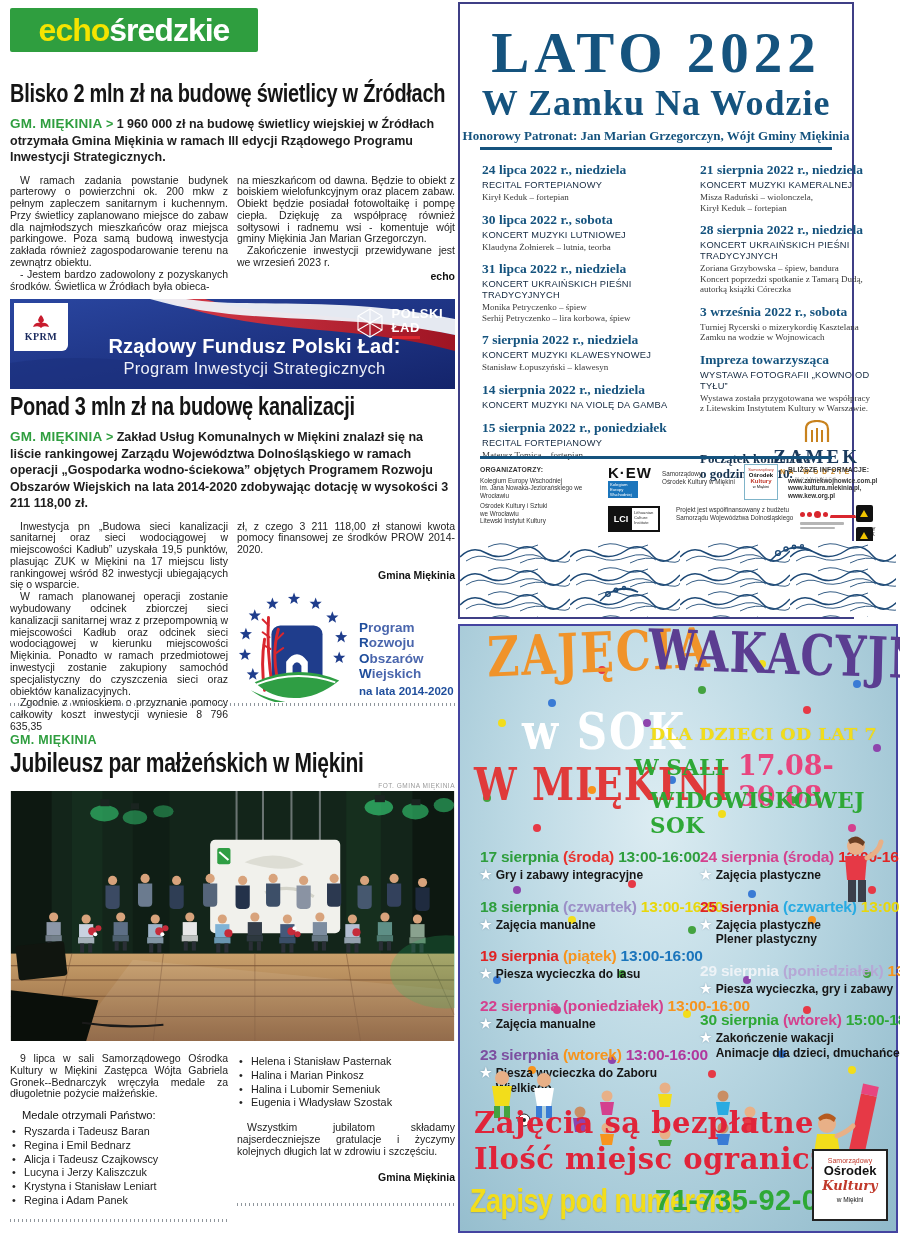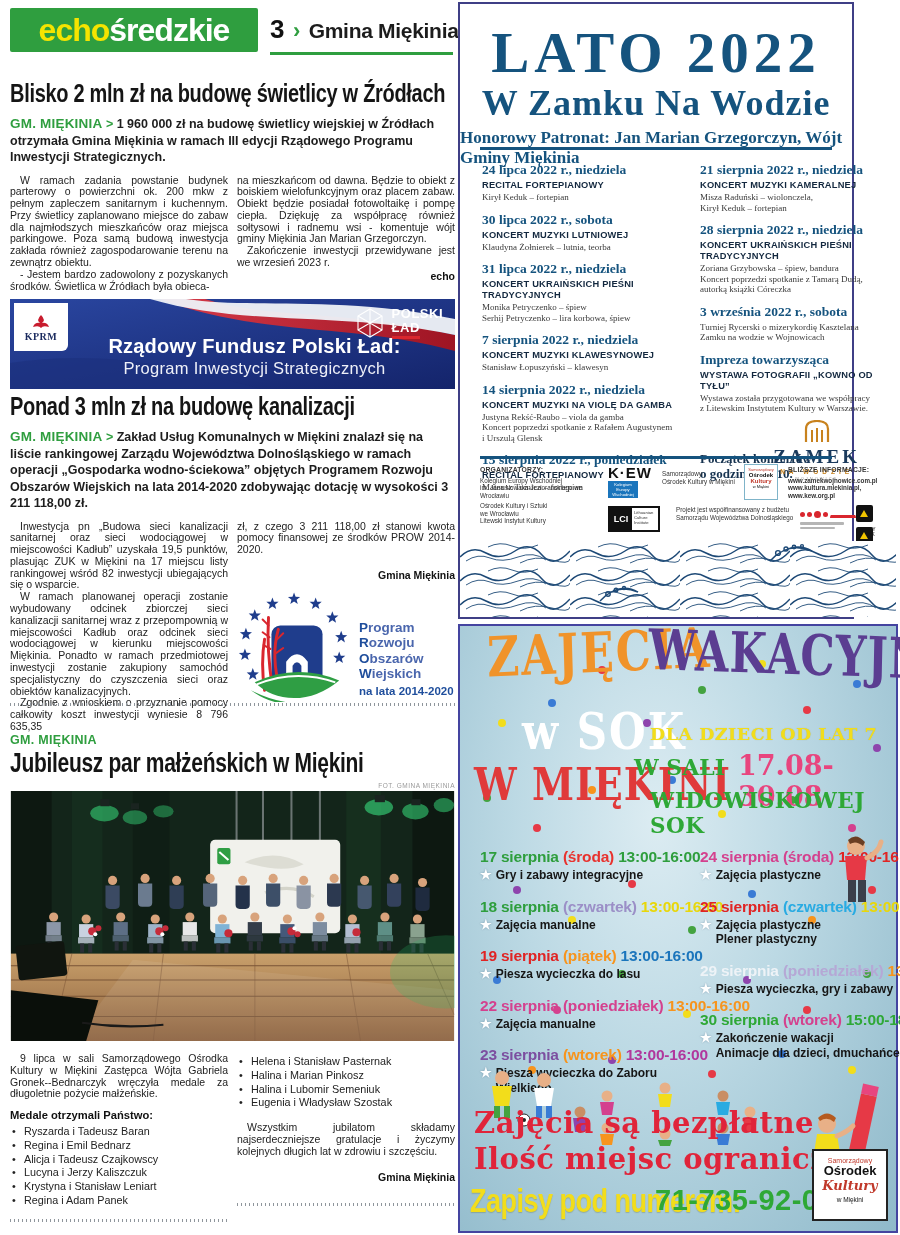--- a/index.html
+++ b/index.html
@@ -54,50 +54,50 @@
   .prow-text b{color:#1f4e9c;font-weight:bold}
   .prow-years{font-size:11.5px;color:#1f4e9c;font-weight:bold;margin-top:2px}
 
   
   .tag-small{color:#2f9e3f;font-weight:bold;font-size:12.5px;letter-spacing:.3px}
   .credit{font-size:6.5px;color:#9a9a9a;text-align:right;letter-spacing:.5px;margin-top:3px}
   .photo{width:445px;height:250px;margin-top:2px}
   ul.medals{list-style:none;margin-top:2px}
   ul.medals li{font-size:10.8px;line-height:13.8px;color:#222;padding-left:14px;position:relative;text-align:left}
   ul.medals li::before{content:"•";position:absolute;left:2px;color:#222}
-  .medals-h{font-weight:bold;font-size:11.2px;color:#111;margin:10px 0 3px}
+  .medals-h{font-weight:normal;font-size:11.2px;color:#111;margin:10px 12px 3px}
 
   
   #lato{left:458px;top:2px;width:396px;height:617px;background:#fff;border:2px solid #3f3f86}
   .lt-title{position:absolute;left:0;right:0;top:16px;text-align:center;color:#15537e;
     font-family:"Liberation Serif",serif;font-weight:bold;font-size:57px;letter-spacing:5px}
   .lt-sub{position:absolute;left:0;right:0;top:78px;text-align:center;color:#15537e;
     font-family:"Liberation Serif",serif;font-weight:bold;font-size:36px;letter-spacing:1px}
-  .lt-pat{position:absolute;left:0;right:0;top:124px;text-align:left;color:#15537e;
-    font-family:"Liberation Serif",serif;font-weight:bold;font-size:17px}
+  .lt-pat{position:absolute;left:0;right:0;top:124px;text-align:center;color:#15537e;
+    font-family:"Liberation Serif",serif;font-weight:bold;font-size:13px}
   .lt-rule{position:absolute;left:20px;right:20px;height:3px;background:#15537e}
   .ev-col{position:absolute;top:158px}
   .ev{margin-bottom:9px}
   .ev-date{font-family:"Liberation Serif",serif;font-weight:bold;font-size:13.5px;color:#15537e;white-space:nowrap;margin-bottom:2px}
-  .ev-name{font-weight:bold;font-size:9.3px;color:#13283f;letter-spacing:.2px;line-height:11px}
+  .ev-name{font-weight:normal;font-size:9.3px;color:#13283f;letter-spacing:.2px;line-height:11px}
   .ev-desc{font-family:"Liberation Serif",serif;font-size:9px;color:#3a3a3a;line-height:10.5px;margin-top:1px}
   .lt-note{font-family:"Liberation Serif",serif;font-weight:bold;font-size:13px;line-height:15px;color:#16324f}
   .zamek{position:absolute;right:26px;bottom:0;text-align:center}
   .zamek-name{font-family:"Liberation Serif",serif;font-weight:bold;font-size:19px;letter-spacing:3px;color:#1b3a5c}
   .zamek-sub{font-size:6.5px;letter-spacing:4px;color:#c8821e;font-weight:bold}
   .zamek-town{font-size:4px;letter-spacing:2px;color:#999;margin-top:1px}
   .ft{position:absolute;font-size:6.3px;line-height:7.6px;color:#333}
   .ft b{font-size:6.8px;letter-spacing:.2px}
   .mini-sok{position:absolute;width:34px;height:36px;background:#fff;border:1px solid #7fb4c9;text-align:center;padding-top:2px}
   .mini-sok .t1{font-size:4px;color:#c0392b}.mini-sok .t2{font-size:6px;font-weight:bold;color:#111}
   .mini-sok .t3{font-size:6px;font-weight:bold;color:#c0392b}.mini-sok .t4{font-size:4px;color:#111}
   .lci{position:absolute;border:2px solid #111;width:52px;height:26px;display:flex}
   .lci-l{background:#111;color:#fff;font-weight:bold;font-size:9px;width:22px;display:flex;align-items:center;justify-content:center}
   .lci-r{font-size:4.2px;line-height:5px;color:#333;padding:2px 0 0 2px}
-  .kew{position:absolute;text-align:center}
+  .kew{position:absolute;text-align:left}
   .kew-t{font-weight:bold;font-size:15px;color:#111;letter-spacing:1px}
   .kew-s{background:#1b75bc;color:#fff;font-size:4.2px;line-height:5px;padding:1px 2px;width:30px}
   .eagle{width:17px;height:17px;background:#111;border-radius:2px;position:relative;display:inline-block;vertical-align:middle}
   .eagle::after{content:"";position:absolute;left:4px;top:5px;border-left:4.5px solid transparent;border-right:4.5px solid transparent;border-bottom:7px solid #f2c500}
   .dolny{display:inline-block;vertical-align:middle;font-size:5px;font-weight:bold;color:#555;line-height:5.5px;margin-left:2px}
   .okis-dots{position:absolute;display:flex;align-items:center;gap:2px}
   .okis-dots i{width:5px;height:5px;border-radius:50%;background:#d9262e;display:block}
   .okis-dots .sq{width:26px;height:8px;background:none;border-radius:0;border-bottom:3px solid #d9262e;border-radius:50% 50% 0 0 / 100% 100% 0 0}
   .gray-bars{position:absolute;display:flex;flex-direction:column;gap:2px}
   .gray-bars i{display:block;height:2.5px;background:#b5b5b5;border-radius:1px}
@@ -148,28 +148,20 @@
 </head>
 <body>
 
 <div id="page">
 
   <div id="masthead" class="abs">
     <div class="logo-box">
       <span class="b">echo</span>
         <span class="w">średzkie</span>
     </div>
-    <div class="sec">
-      <div class="sec-line">
-        <span class="sec-num">3</span>
-        <span class="sec-chev">›</span>
-        <span class="sec-name">Gmina Miękinia</span>
-      </div>
-      <div class="sec-rule"></div>
-    </div>
   </div>
 
   <div class="abs art" style="top:86px">
     <div class="h1">Blisko 2 mln zł na budowę świetlicy w Źródłach</div>
     <div class="lead">
       <span class="tag">GM. MIĘKINIA</span>
       <span class="tag-sep">&gt;</span>
       <span>1 960 000 zł na budowę świetlicy wiejskiej w Źródłach otrzymała Gmina Miękinia w ramach III edycji Rządowego Programu Inwestycji Strategicznych.</span>
     </div>
     <div class="cols">
@@ -441,23 +433,20 @@
 Serhij Petryczenko – lira korbowa, śpiew</div>
       </div>
       <div class="ev">
         <div class="ev-date">7 sierpnia 2022 r., niedziela</div>
         <div class="ev-name preline">KONCERT MUZYKI KLAWESYNOWEJ</div>
         <div class="ev-desc preline">Stanisław Łopuszyński – klawesyn</div>
       </div>
       <div class="ev">
         <div class="ev-date">14 sierpnia 2022 r., niedziela</div>
         <div class="ev-name preline">KONCERT MUZYKI NA VIOLĘ DA GAMBA</div>
-        <div class="ev-desc preline">Justyna Rekść-Raubo – viola da gamba
-Koncert poprzedzi spotkanie z Rafałem Augustynem
-i Urszulą Glensk</div>
       </div>
       <div class="ev">
         <div class="ev-date">15 sierpnia 2022 r., poniedziałek</div>
         <div class="ev-name preline">RECITAL FORTEPIANOWY</div>
         <div class="ev-desc preline">Mateusz Tomica – fortepian</div>
       </div>
     </div>
 
     <div class="ev-col" style="left:240px;width:186px">
       <div class="ev">

